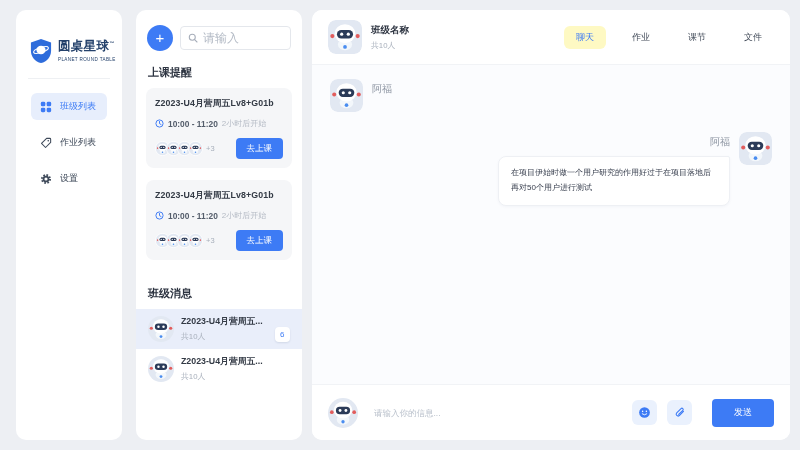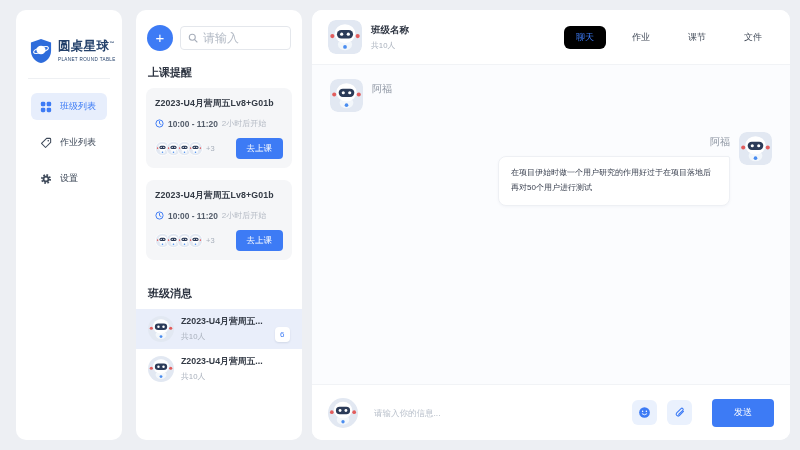--- a/index.html
+++ b/index.html
@@ -53,21 +53,21 @@
 
   
   .chat { left:312px; top:10px; width:478px; height:430px; display:flex; flex-direction:column; overflow:hidden; }
   .chat-header { height:55px; flex:none; display:flex; align-items:center; gap:9px; padding:0 16px; border-bottom:1px solid #f1f3f6; background:#fff; }
   .hd-av { width:34px; height:34px; border-radius:8px; overflow:hidden; flex:none; }
   .hd-av svg { width:100%; height:100%; display:block; }
   .hd-title { font-size:9.5px; font-weight:bold; color:#2c3340; }
   .hd-sub { font-size:7.8px; color:#a8b0bc; margin-top:3px; }
   .tabs { margin-left:auto; display:flex; align-items:center; gap:14px; }
   .tab { font-size:9px; color:#424b59; padding:5px 12px; border-radius:6px; cursor:pointer; white-space:nowrap; }
-  .tab.active { background:#000000; color:#3d7bf5; }
+  .tab.active { background:#fef9c3; color:#3d7bf5; }
   .chat-body { flex:1; background:#fbfcfe; padding:14px 18px; overflow:hidden; }
   .m-left { display:flex; gap:9px; }
   .m-av { width:33px; height:33px; border-radius:8px; overflow:hidden; flex:none; }
   .m-av svg { width:100%; height:100%; display:block; }
   .m-name { font-size:10px; color:#8b93a0; margin:3px 0 7px; }
   .m-right { display:flex; gap:9px; justify-content:flex-end; margin-top:20px; }
   .m-right .m-name { text-align:right; }
   .bubble { background:#fff; border:1px solid #eef0f4; box-shadow:0 1px 3px rgba(30,50,90,.04); border-radius:8px; padding:9px 12px; font-size:8px; line-height:1.85; color:#3a4150; }
   .bubble.l { max-width:302px; border-top-left-radius:2px; }
   .bubble.r { max-width:232px; border-top-right-radius:2px; }

